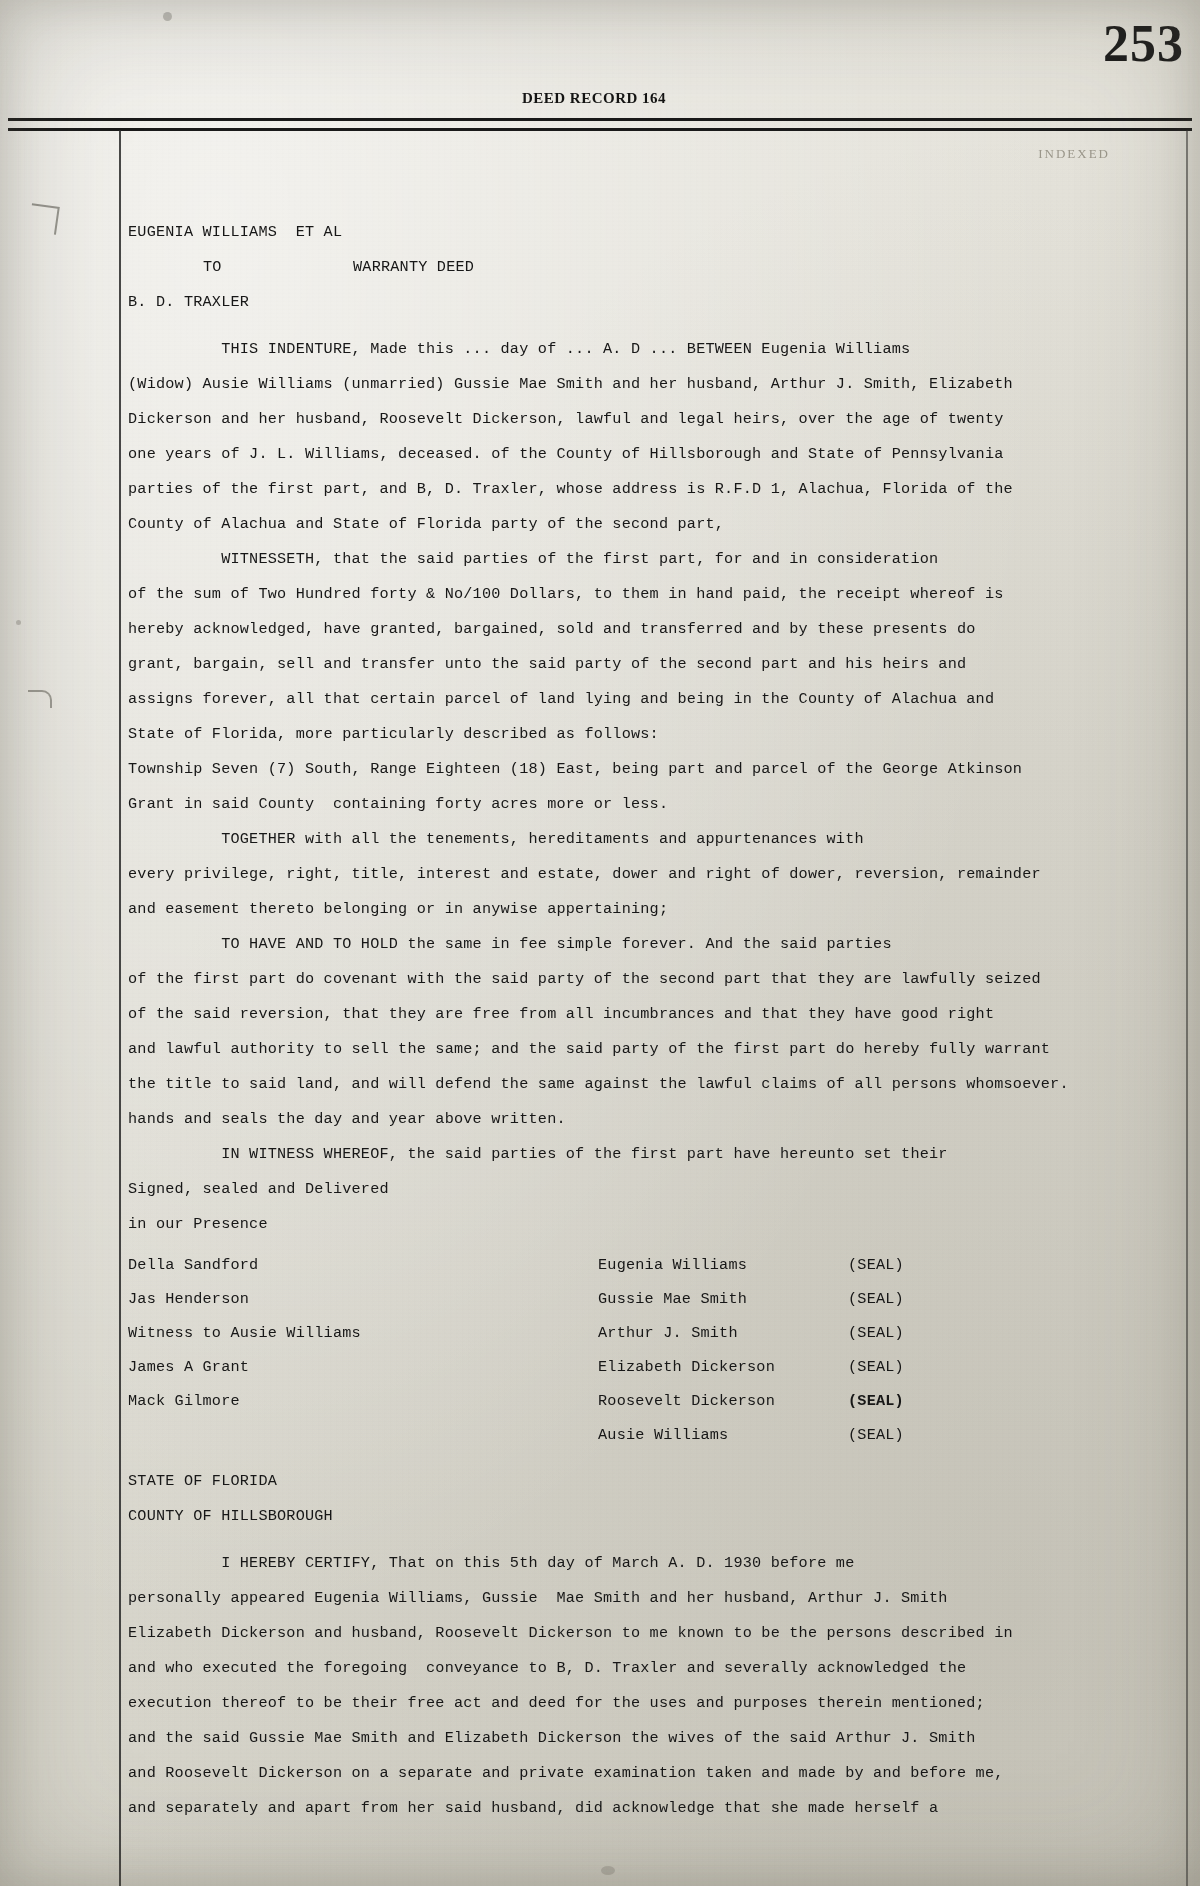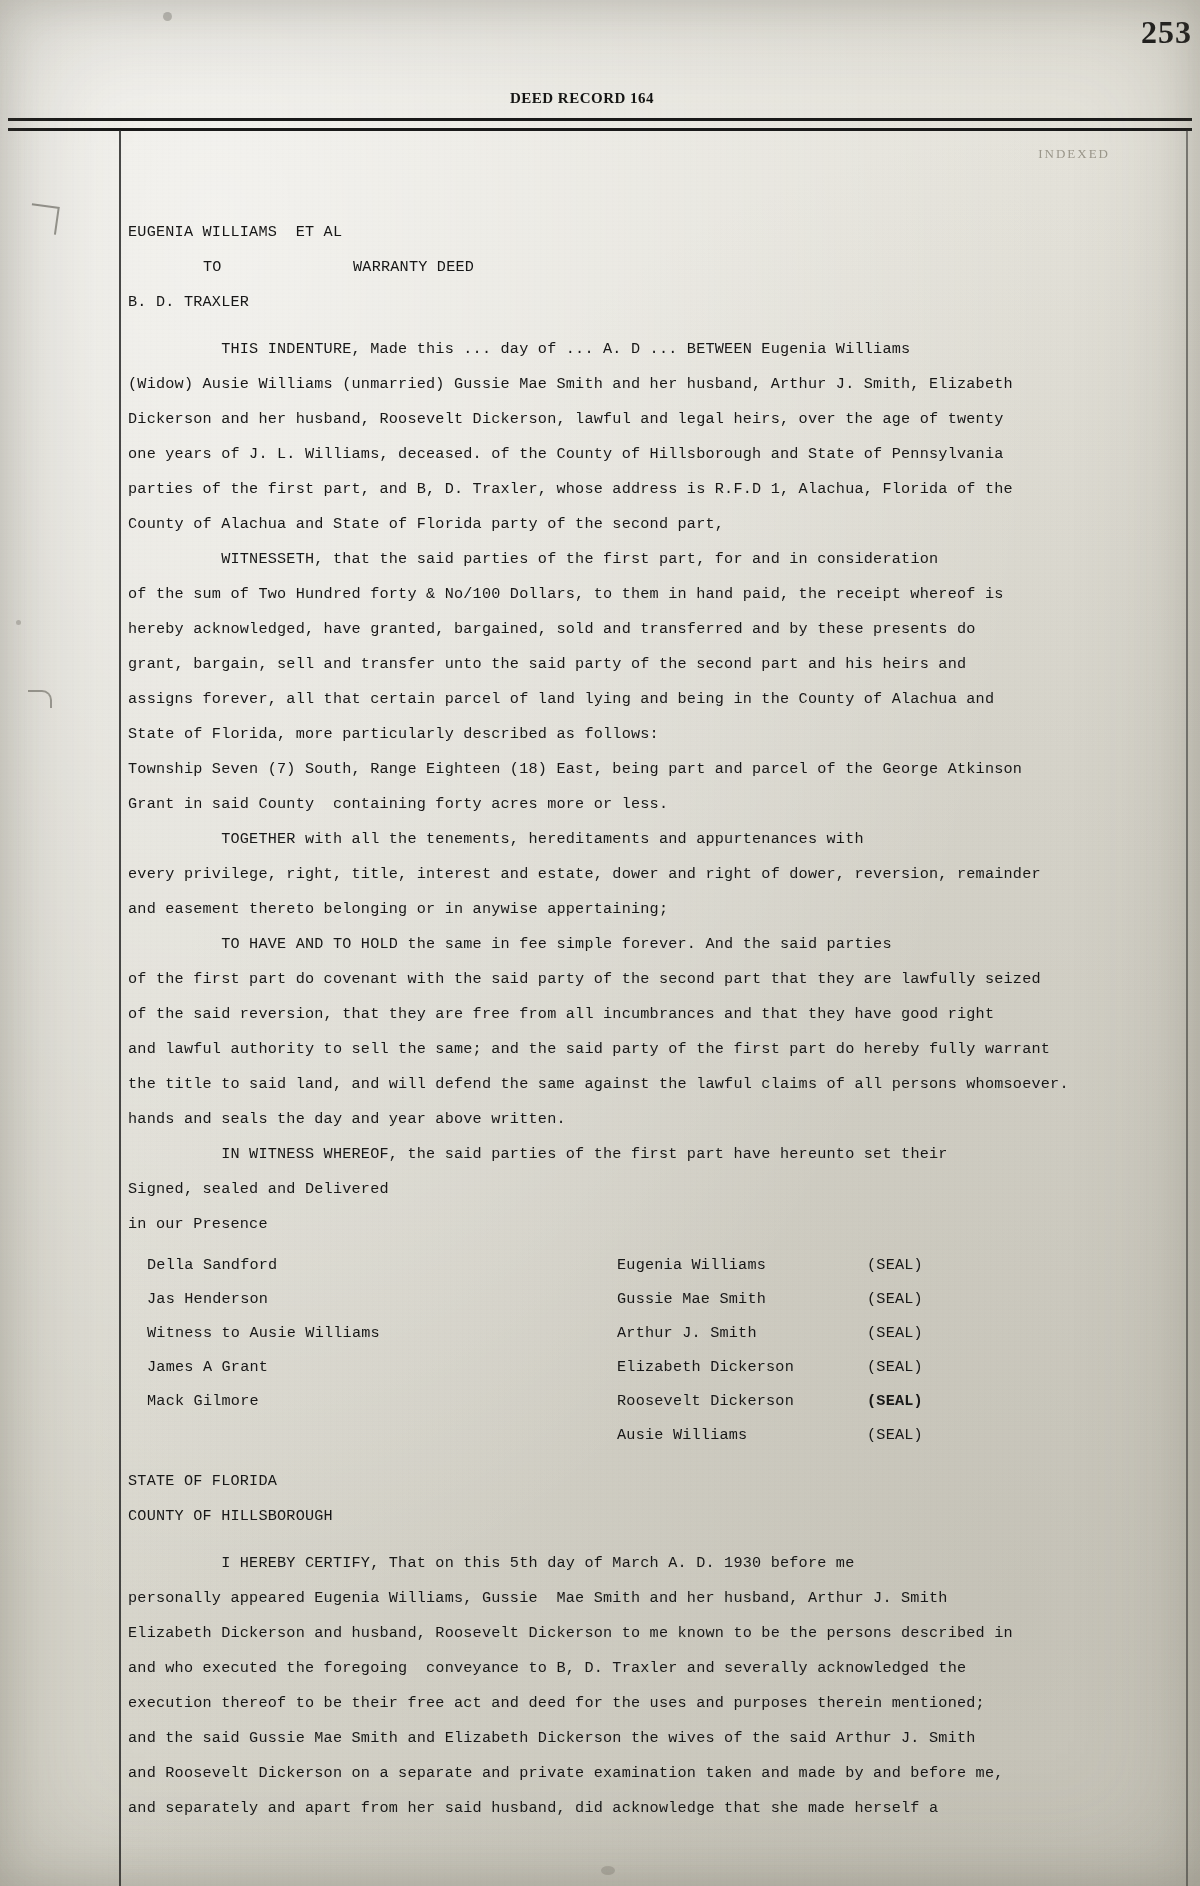--- a/index.html
+++ b/index.html
@@ -38,34 +38,34 @@
   .vignette {
     position: absolute;
     left:0; top:0; right:0; bottom:0;
     box-shadow: inset 0 0 120px rgba(90,85,70,0.30), inset 0 0 40px rgba(90,85,70,0.18);
     pointer-events: none;
   }
 
   
   .page-number {
     position: absolute;
-    right: 8px;
+    right: 16px;
     top: 14px;
     font-family: "Liberation Serif", serif;
     font-weight: bold;
-    font-size: 32px;
+    font-size: 52px;
     letter-spacing: 1px;
     color: #1b1b1b;
   }
 
   
   .record-header {
     position: absolute;
     top: 90px;
-    left: 0;
+    left: 12px;
     width: 1164px;
     text-align: center;
     font-family: "Liberation Serif", serif;
     font-weight: bold;
     font-size: 15px;
     letter-spacing: .5px;
   }
 
   
   .rule-top {
@@ -123,21 +123,20 @@
     margin: 0;
     white-space: pre-wrap;
   }
   .caption-to { margin-left: 75px; display: inline-block; width: 150px; }
   .caption-kind { display: inline-block; }
 
   
   .sig-wrap {
     position: relative;
     margin-top: 6px;
-    margin-left: 19px;
   }
   .sig-row {
     display: flex;
     line-height: 34px;
   }
   .sig-left {
     width: 470px;
   }
   .sig-mid {
     width: 250px;

